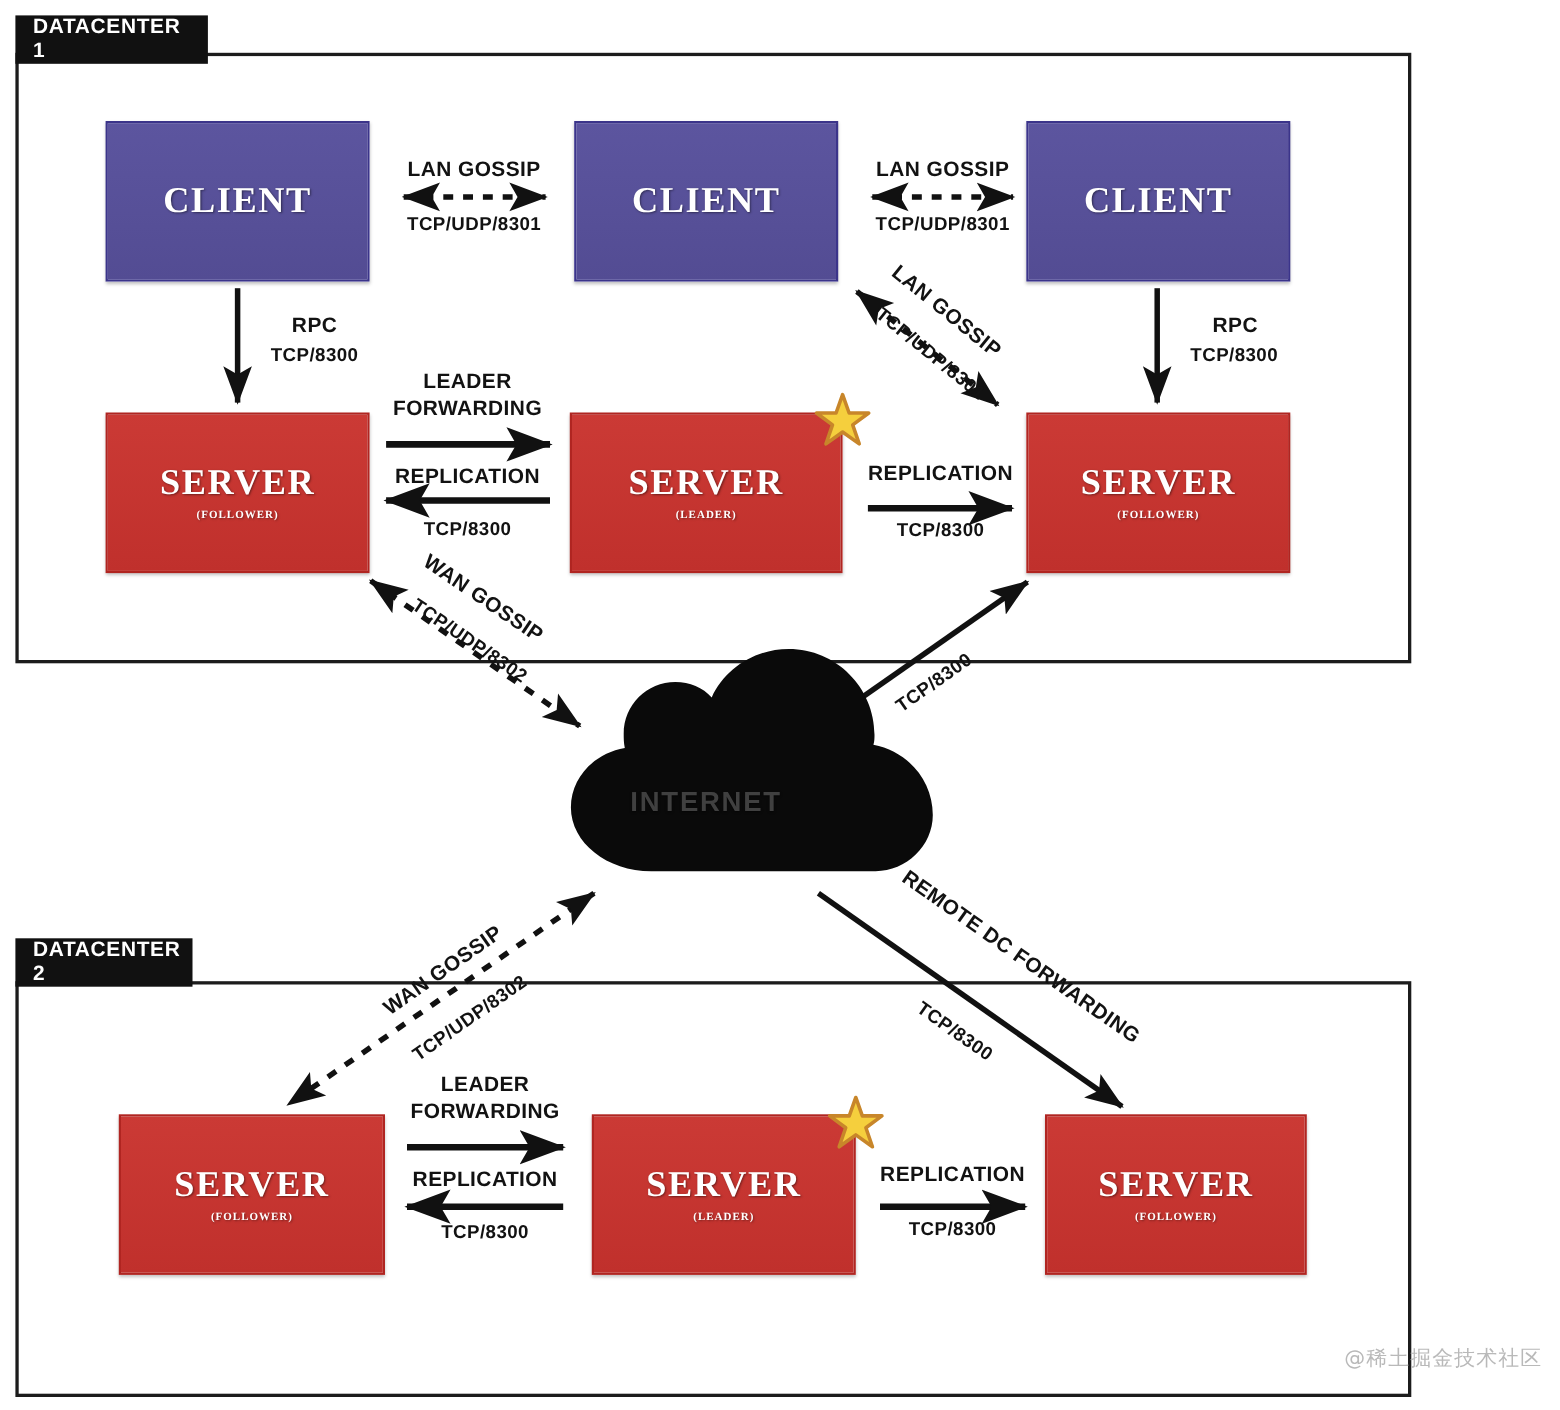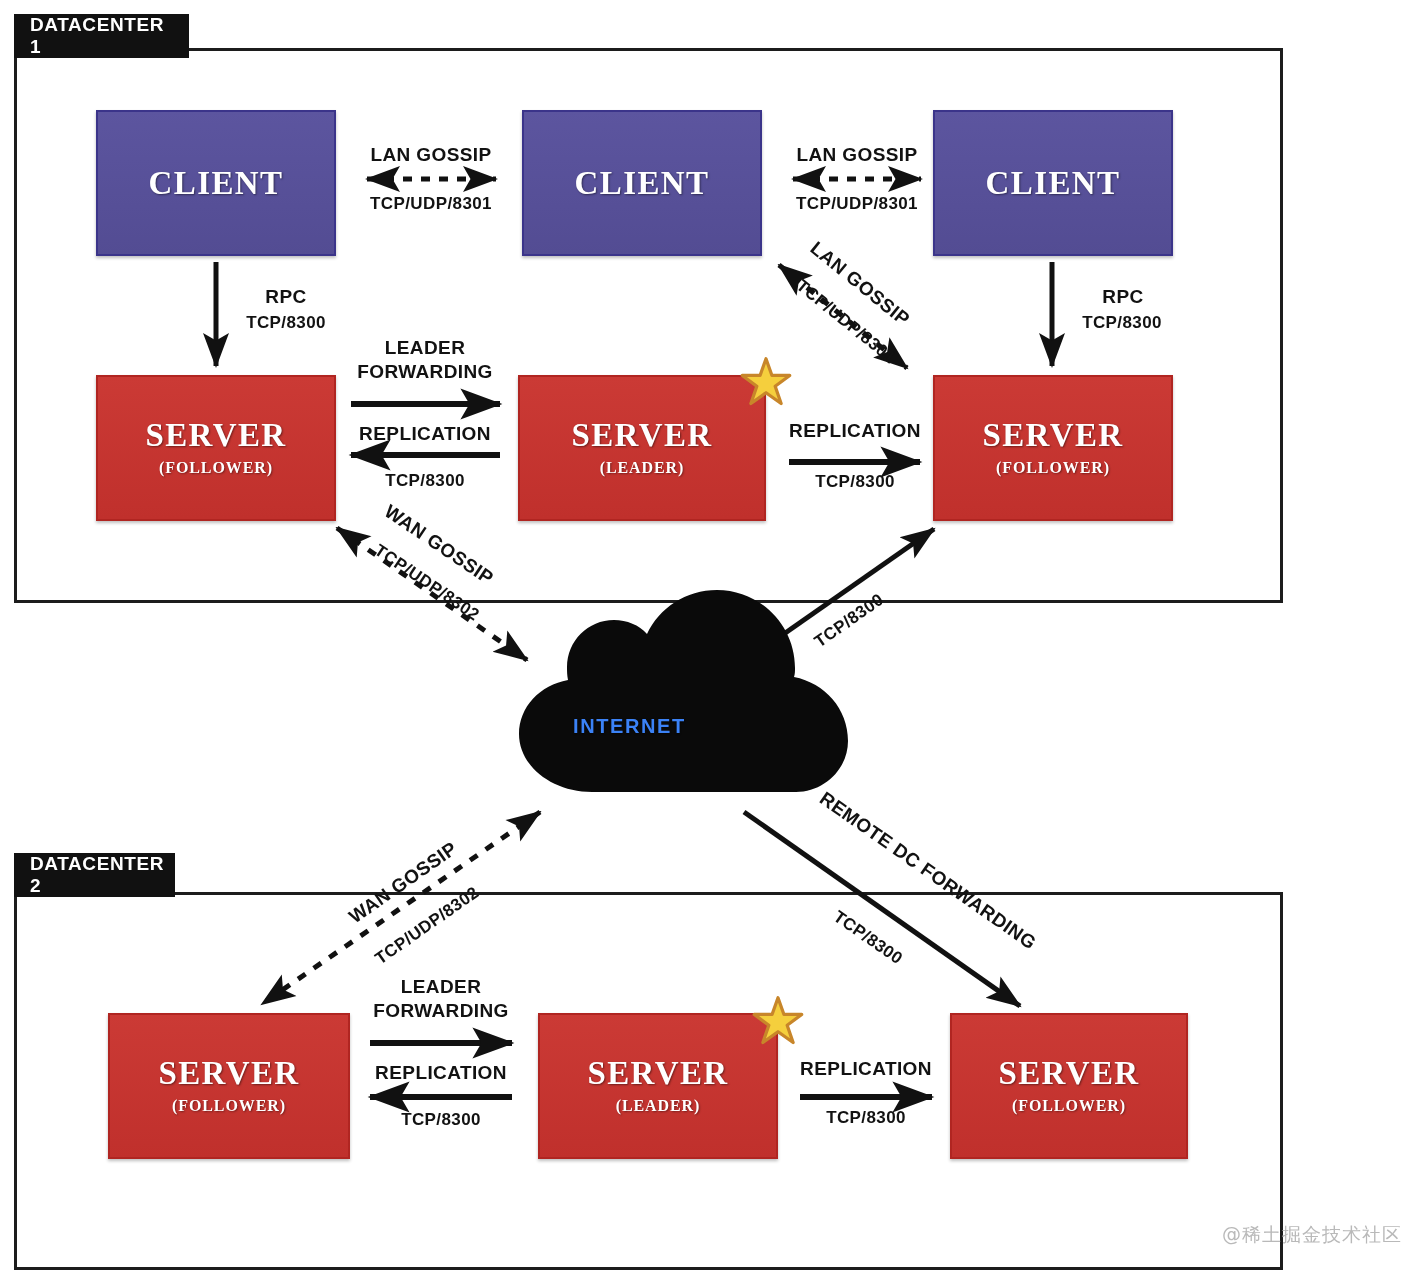--- a/index.html
+++ b/index.html
@@ -43,21 +43,21 @@
     font-family:Liberation Serif, serif;
   }
   .node .title{
     font-size:33px;
     font-weight:bold;
     letter-spacing:1.4px;
     line-height:1;
     text-shadow:1px 1px 2px rgba(0,0,0,.45);
   }
   .node .sub{
-    font-size:16px;
+    font-size:10px;
     font-weight:bold;
     letter-spacing:.9px;
     margin-top:7px;
     text-shadow:1px 1px 2px rgba(0,0,0,.4);
   }
   .node.client{
     background:linear-gradient(180deg,#5c559f 0%,#534c93 100%);
     border:2px solid #3b348a;
     box-shadow:0 2px 3px rgba(0,0,0,.25);
   }
@@ -88,22 +88,22 @@
   }
   .lbl.big{font-size:19px;}
   .lbl.small{font-size:17px;}
   .lbl.rot{transform-origin:center center;}
 
   
   #vec{position:absolute;left:0;top:0;width:1418px;height:1282px;z-index:3;}
 
   .cloud-text{
     position:absolute;
-    color:#3b82f6;
-    font-size:20px;
+    color:#404040;
+    font-size:25px;
     font-weight:bold;
     letter-spacing:1.6px;
     z-index:8;
     text-shadow:0 1px 2px rgba(0,0,0,.6);
   }
 
   .watermark{
     position:absolute;
     color:#b9b9b9;
     font-size:19px;

